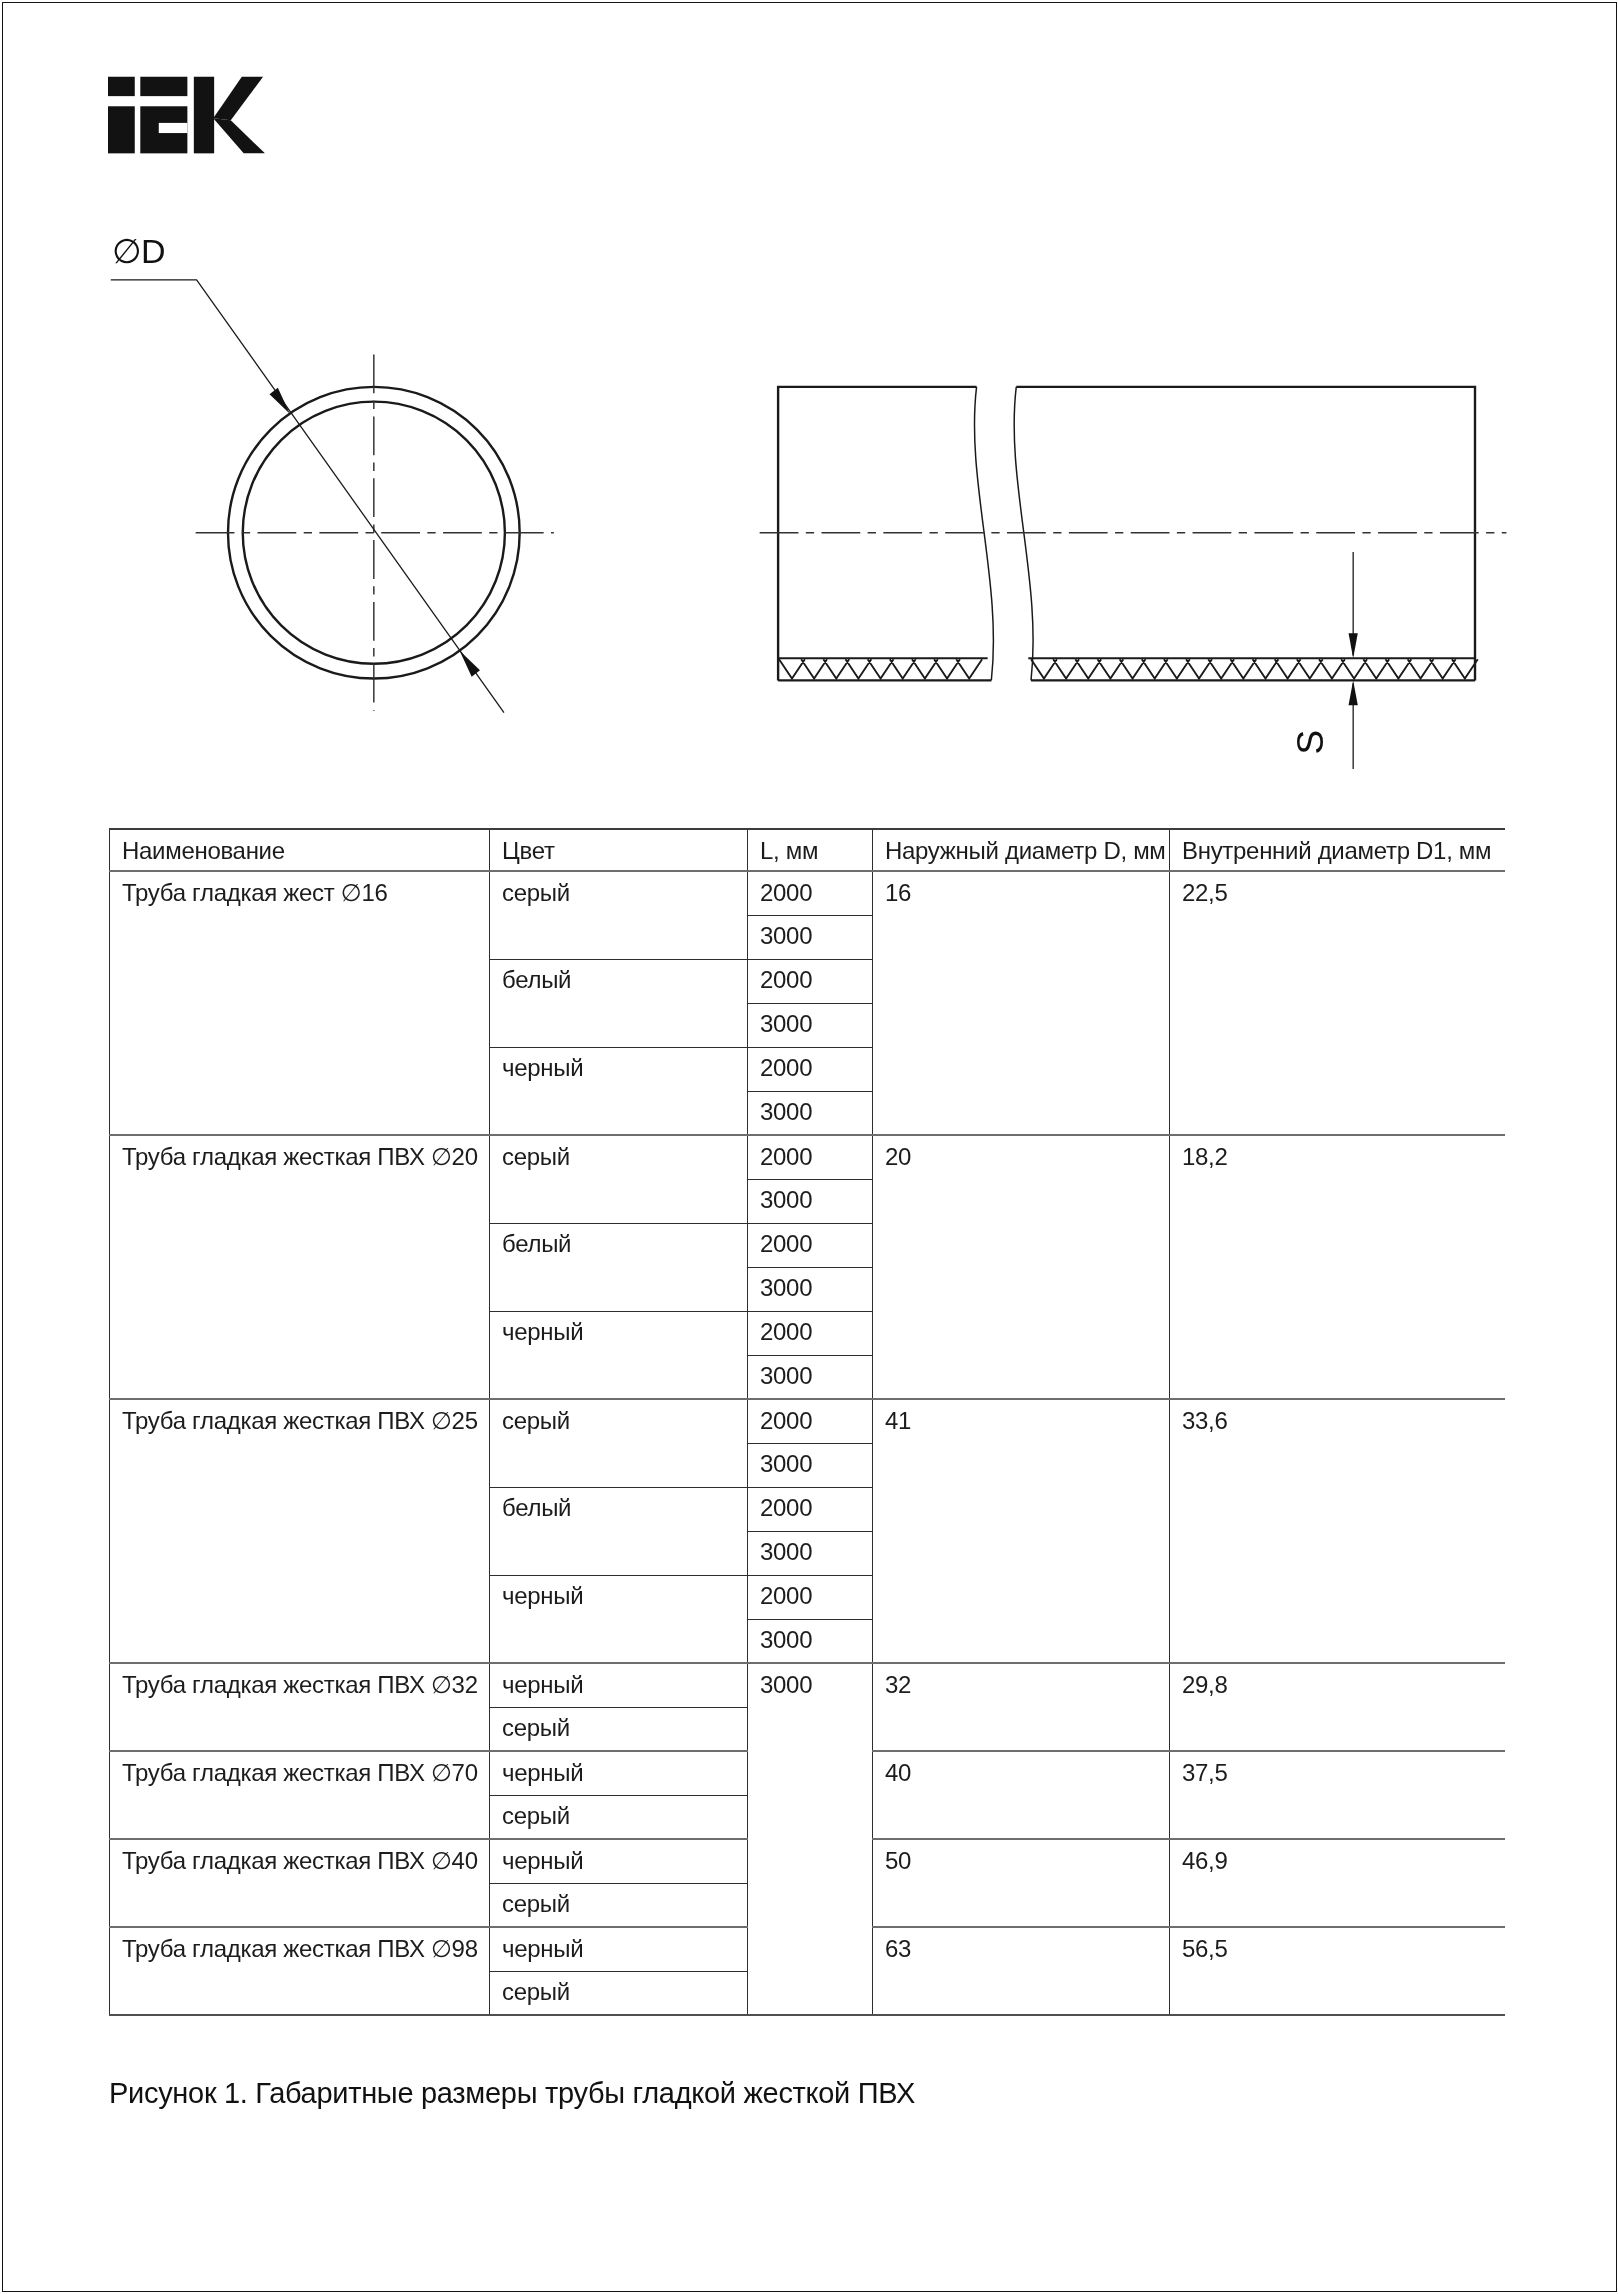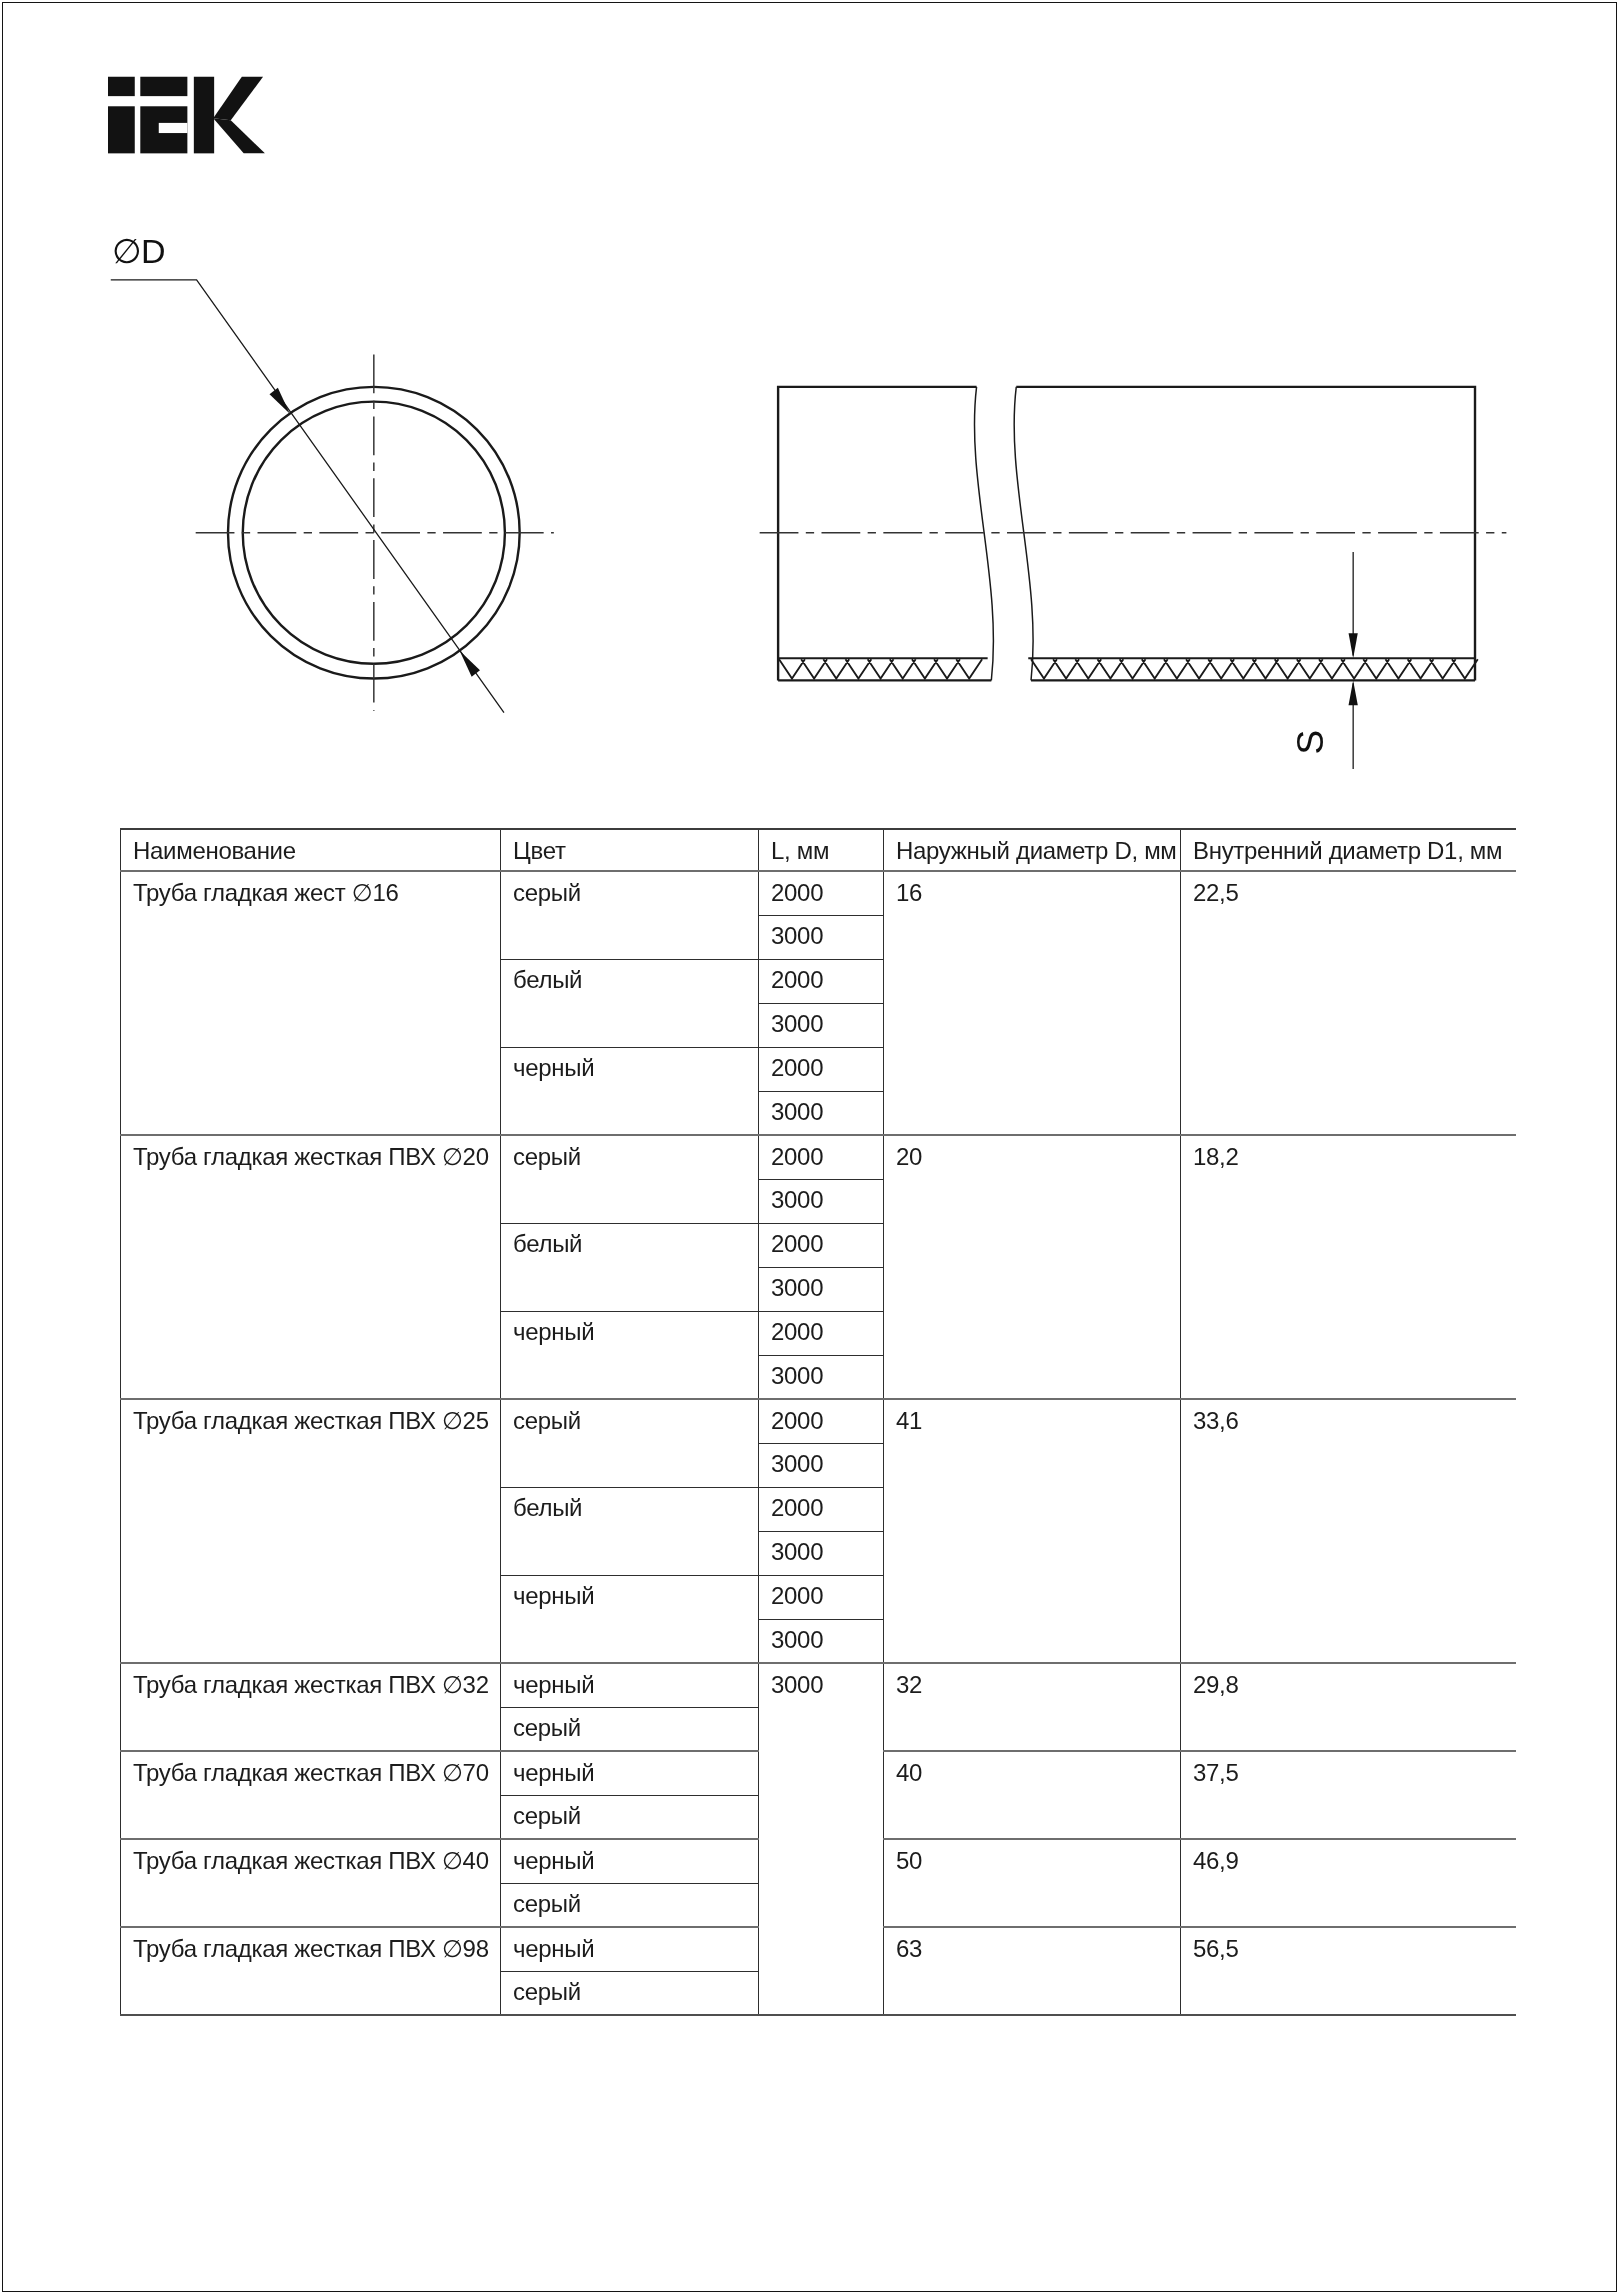--- a/index.html
+++ b/index.html
@@ -31,21 +31,21 @@
   #label-s {
     left: 1290px; top: 722px;
     width: 41px; height: 41px;
     font-size: 37px;
     transform: rotate(-90deg);
     text-align: center;
   }
 
   table.dims {
     position: absolute;
-    left: 120px; top: 828px;
+    left: 109px; top: 828px;
     width: 1395px;
     border-collapse: collapse;
     table-layout: fixed;
     border-bottom: 2.4px solid #4f4f4f;
   }
   .dims col.c-name  { width: 380px; }
   .dims col.c-color { width: 258px; }
   .dims col.c-len   { width: 125px; }
   .dims col.c-d     { width: 297px; }
   .dims col.c-d1    { width: 335px; }
@@ -252,16 +252,17 @@
           <td rowspan="1">черный</td>
           <td rowspan="2">63</td>
           <td rowspan="2">56,5</td>
         </tr>
         <tr style="height: 44px;">
           <td rowspan="1">серый</td>
         </tr>
       </tbody>
   </table>
 
+  <div class="caption">Рисунок 1. Габаритные размеры трубы гладкой жесткой ПВХ</div>
 
   <div class="page-frame"></div>
 </div>
 
 
 </body></html>

